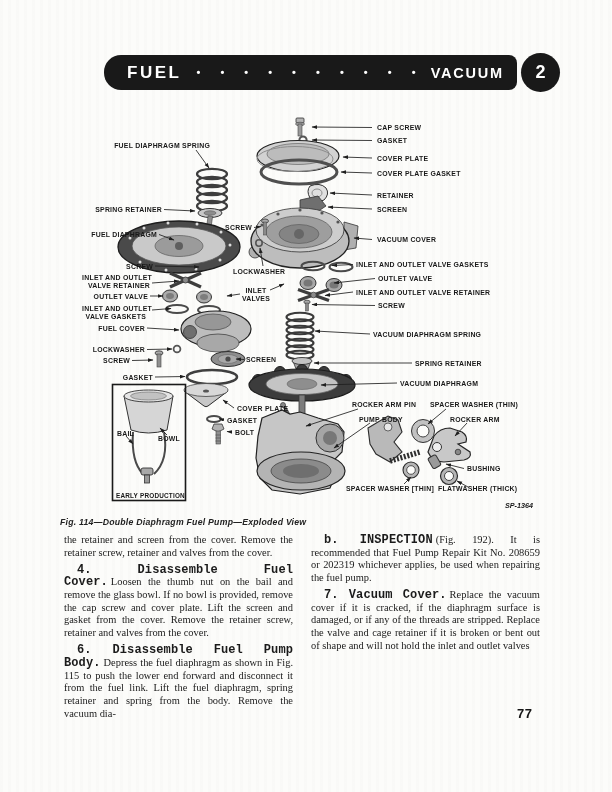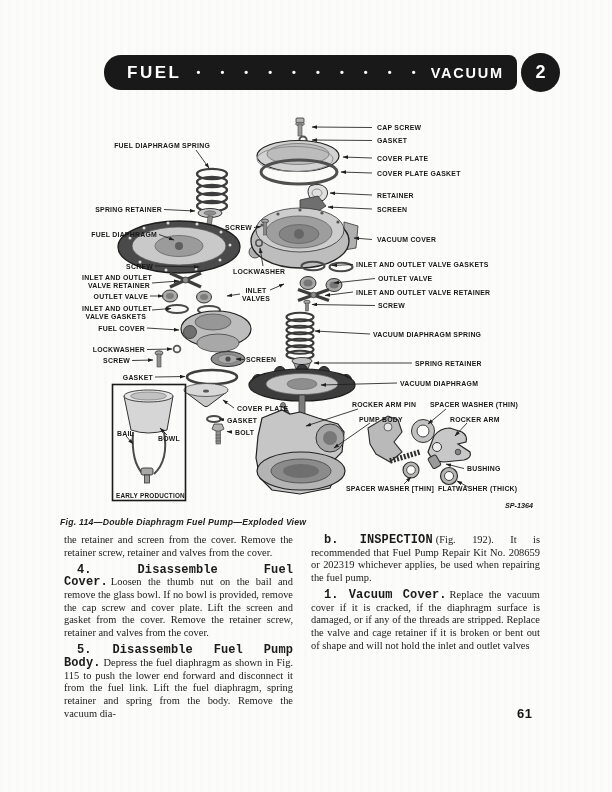--- a/index.html
+++ b/index.html
@@ -374,22 +374,22 @@
     <text class="lbl" x="158" y="441">BOWL</text>
     <text class="lbl-sm" x="116" y="497.5">EARLY PRODUCTION</text>
   </svg>
 
   <div class="caption">Fig. 114—Double Diaphragm Fuel Pump—Exploded View</div>
 
   <div class="columns">
     <div class="col">
       <p><span class="lead"></span><span>the retainer and screen from the cover. Remove the retainer screw, retainer and valves from the cover.</span></p>
       <p class="ind"><span class="lead">4. Disassemble Fuel Cover.</span><span>Loosen the thumb nut on the bail and remove the glass bowl. If no bowl is provided, remove the cap screw and cover plate. Lift the screen and gasket from the cover. Remove the retainer screw, retainer and valves from the cover.</span></p>
-      <p class="ind"><span class="lead">5. Disassemble Fuel Pump Body.</span><span>Depress the fuel diaphragm as shown in Fig. 115 to push the lower end forward and disconnect it from the fuel link. Lift the fuel diaphragm, spring retainer and spring from the body. Remove the vacuum dia-</span></p>
+      <p class="ind"><span class="lead">6. Disassemble Fuel Pump Body.</span><span>Depress the fuel diaphragm as shown in Fig. 115 to push the lower end forward and disconnect it from the fuel link. Lift the fuel diaphragm, spring retainer and spring from the body. Remove the vacuum dia-</span></p>
     </div>
     <div class="col">
       <p class="ind"><span class="lead">b. INSPECTION</span><span>(Fig. 192). It is recommended that Fuel Pump Repair Kit No. 208659 or 202319 whichever applies, be used when repairing the fuel pump.</span></p>
-      <p class="ind"><span class="lead">1. Vacuum Cover.</span><span>Replace the vacuum cover if it is cracked, if the diaphragm surface is damaged, or if any of the threads are stripped. Replace the valve and cage retainer if it is broken or bent out of shape and will not hold the inlet and outlet valves</span></p>
+      <p class="ind"><span class="lead">7. Vacuum Cover.</span><span>Replace the vacuum cover if it is cracked, if the diaphragm surface is damaged, or if any of the threads are stripped. Replace the valve and cage retainer if it is broken or bent out of shape and will not hold the inlet and outlet valves</span></p>
     </div>
   </div>
 
-  <div class="pageno">61</div>
+  <div class="pageno">77</div>
 </div>
 
 </body></html>

